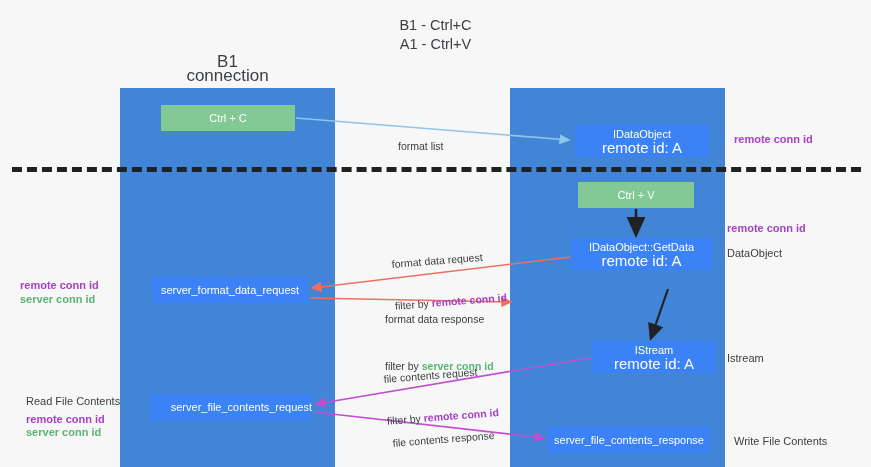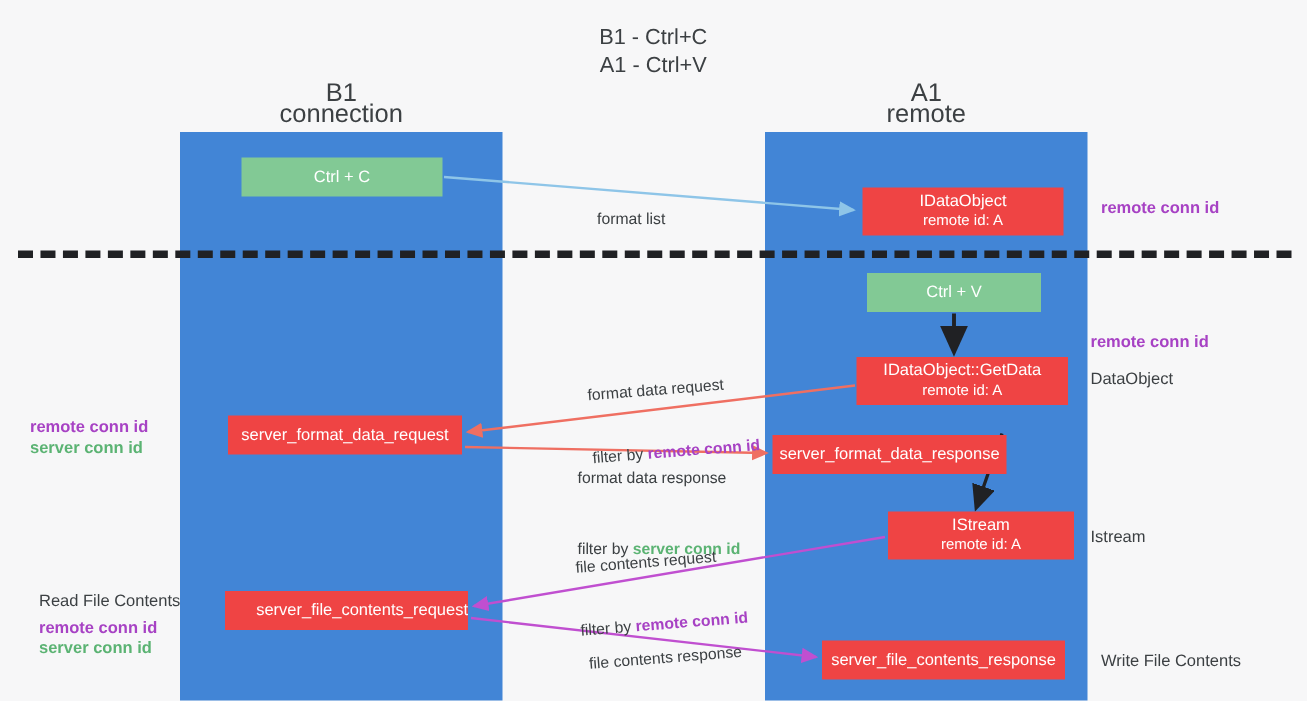--- a/index.html
+++ b/index.html
@@ -73,22 +73,22 @@
     align-items: center;
     justify-content: center;
     color: #ffffff;
     font-size: 11px;
     line-height: 13px;
     text-align: center;
     white-space: pre;
     z-index: 6;
   }
   .node.green { background: #82c995; }
-  .node.orange { background: #ef4444; }
-  .node .l2 { font-size: 10px; }
+  .node.orange { background: #3b82f6; }
+  .node .l2 { font-size: 15px; }
 
   #node-ctrl-c     { left: 161px; top: 95px;  width: 134px; height: 26px; }
   #node-idataobject{ left: 575px; top: 115px; width: 134px; height: 32px; }
   #node-ctrl-v     { left: 578px; top: 172px; width: 116px; height: 26px; }
   #node-getdata    { left: 571px; top: 228px; width: 141px; height: 32px; }
   #node-sfdreq     { left: 152px; top: 267px; width: 156px; height: 26px; }
   #node-sfdresp    { left: 515px; top: 280px; width: 156px; height: 26px; }
   #node-istream    { left: 592px; top: 331px; width: 124px; height: 32px; }
   #node-sfcreq     { left: 150px; top: 384px; width: 162px; height: 26px; align-items: flex-end; }
   #node-sfcresp    { left: 548px; top: 417px; width: 162px; height: 26px; }
@@ -143,22 +143,20 @@
 <div id="stage">
 
   <div class="title" id="diagram-title">B1 - Ctrl+C
 A1 - Ctrl+V</div>
 
   <div class="lane" id="lane-b1"></div>
   <div class="lane" id="lane-a1"></div>
 
   <div class="lane-head" id="lane-head-b1">B1
 connection</div>
-  <div class="lane-head" id="lane-head-a1">A1
-remote</div>
 
   <svg id="arrows" viewBox="0 0 871 467">
     <defs>
       <marker id="ah-blue" markerWidth="7" markerHeight="7" refX="6" refY="3.2" orient="auto">
         <path d="M0,0 L7,3.2 L0,6.4 z" fill="#8ec5e8"></path>
       </marker>
       <marker id="ah-red" markerWidth="7" markerHeight="7" refX="6" refY="3.2" orient="auto">
         <path d="M0,0 L7,3.2 L0,6.4 z" fill="#ef6f62"></path>
       </marker>
       <marker id="ah-mag" markerWidth="7" markerHeight="7" refX="6" refY="3.2" orient="auto">
@@ -201,23 +199,20 @@
 
   <div class="node orange" id="node-getdata">
     <span>IDataObject::GetData</span>
     <span class="l2">remote id: A</span>
   </div>
 
   <div class="node orange" id="node-sfdreq">
     <span>server_format_data_request</span>
   </div>
 
-  <div class="node orange" id="node-sfdresp">
-    <span>server_format_data_response</span>
-  </div>
 
   <div class="node orange" id="node-istream">
     <span>IStream</span>
     <span class="l2">remote id: A</span>
   </div>
 
   <div class="node orange" id="node-sfcreq">
     <span>server_file_contents_request</span>
   </div>
 

